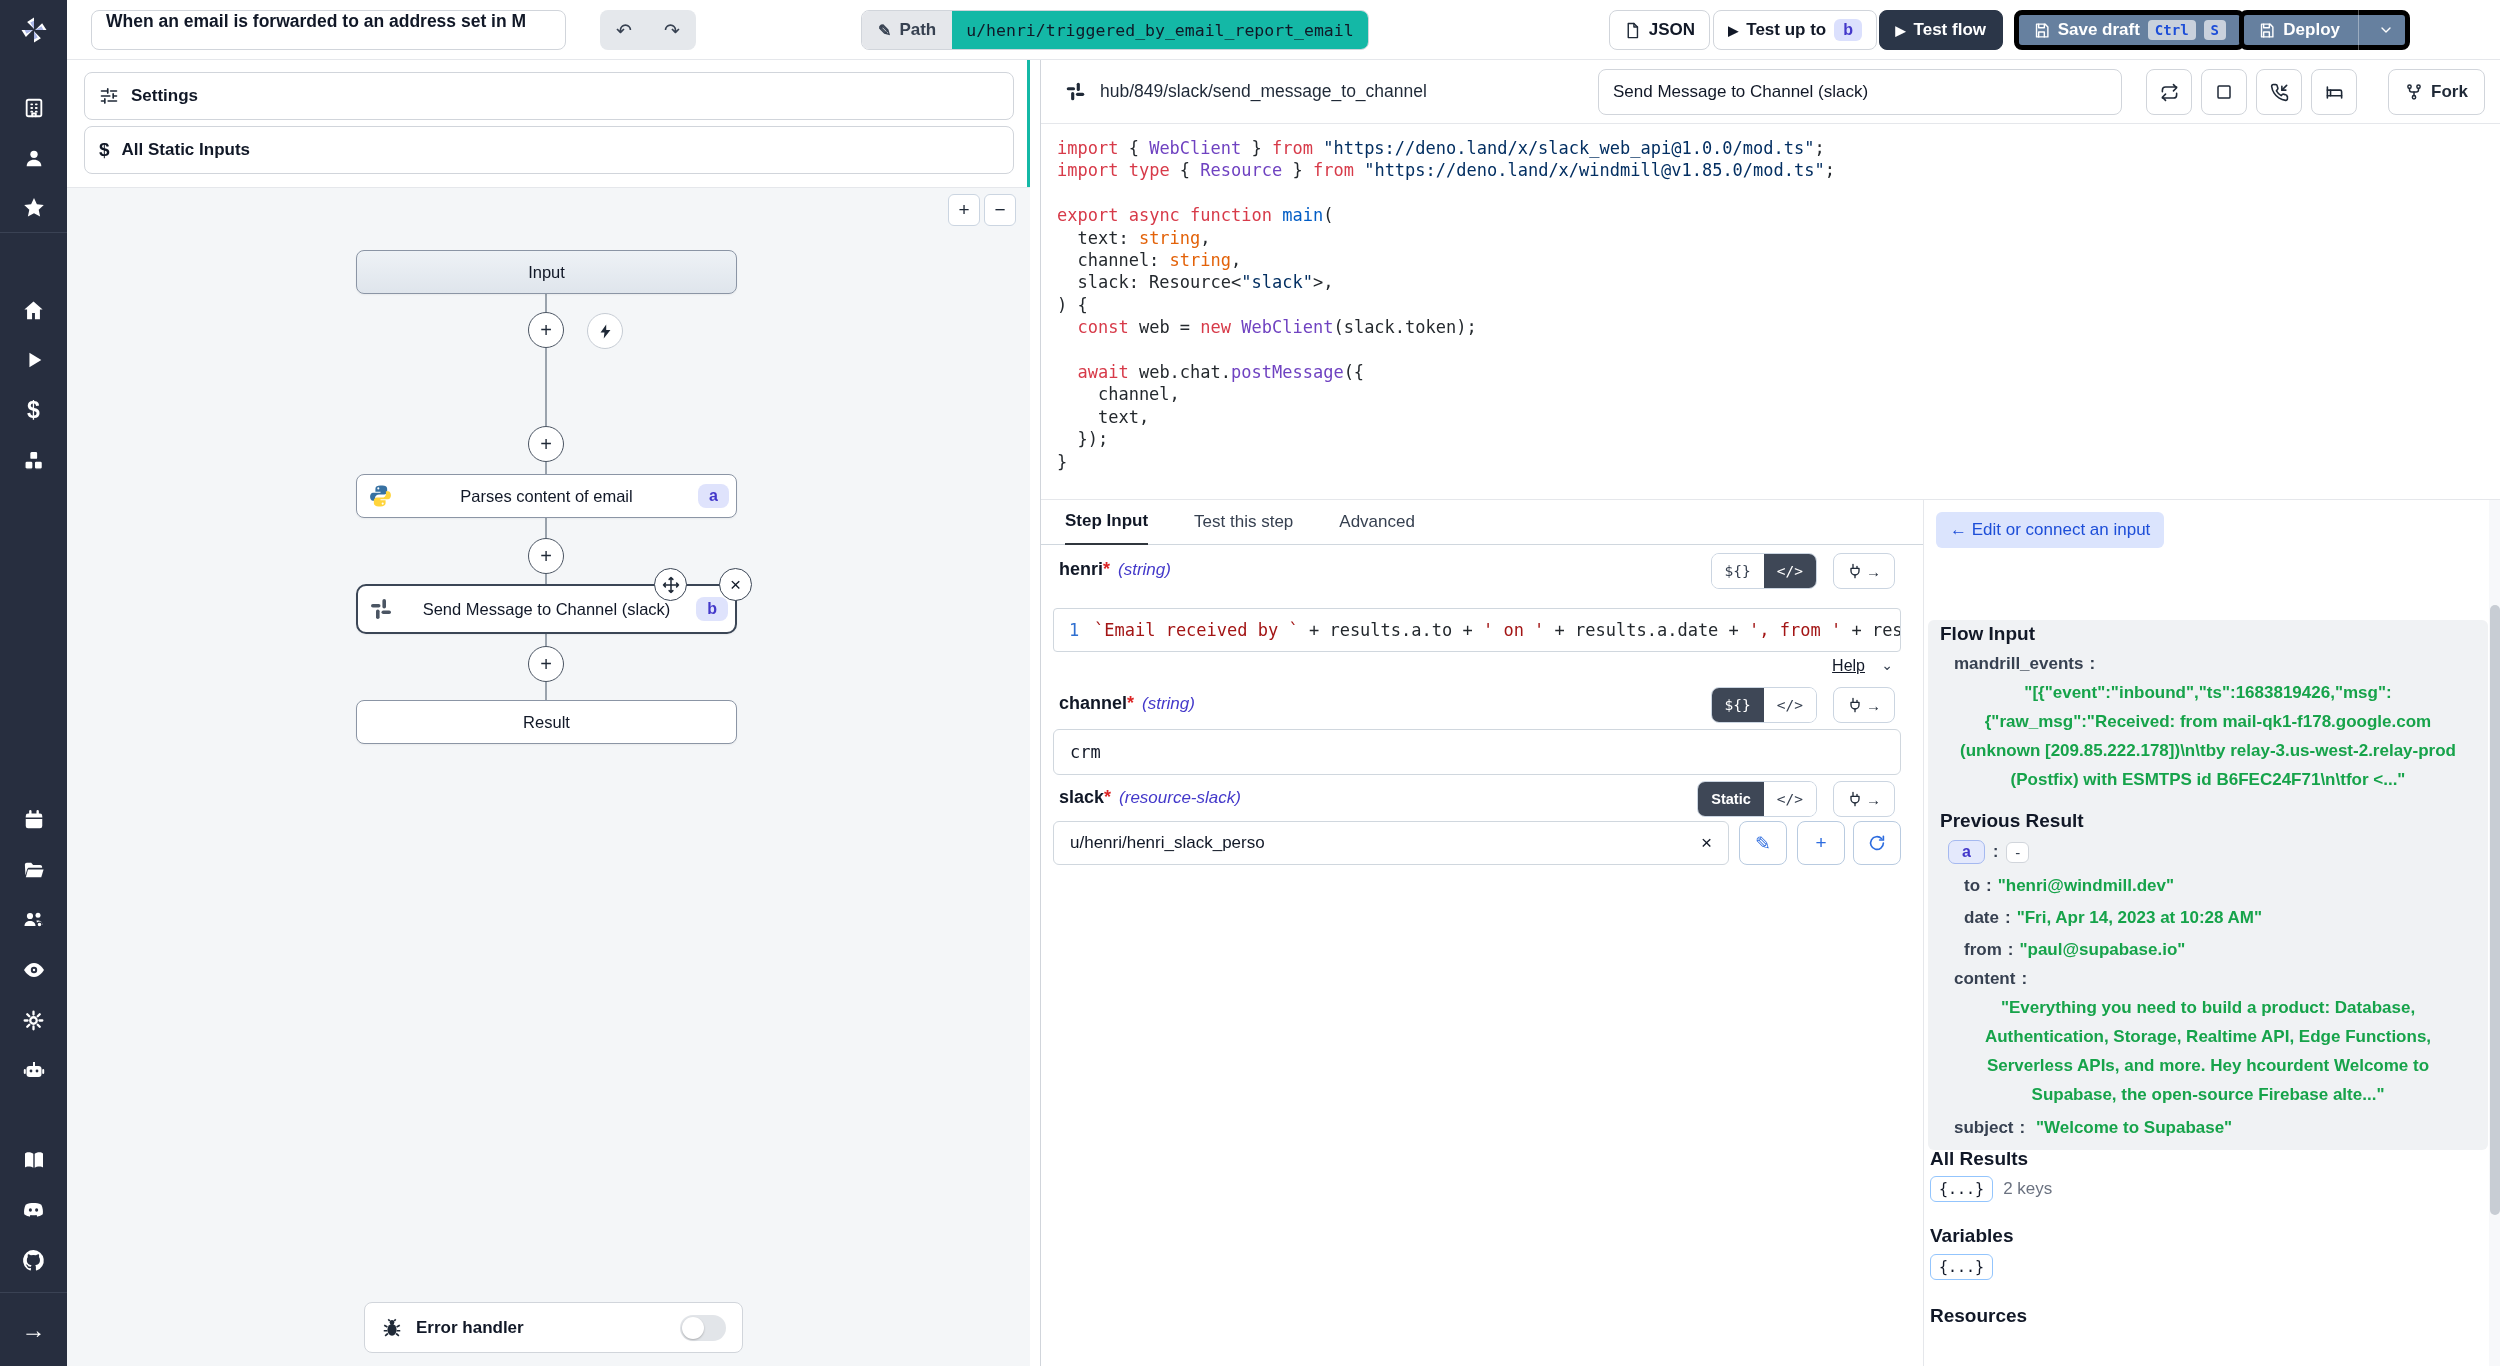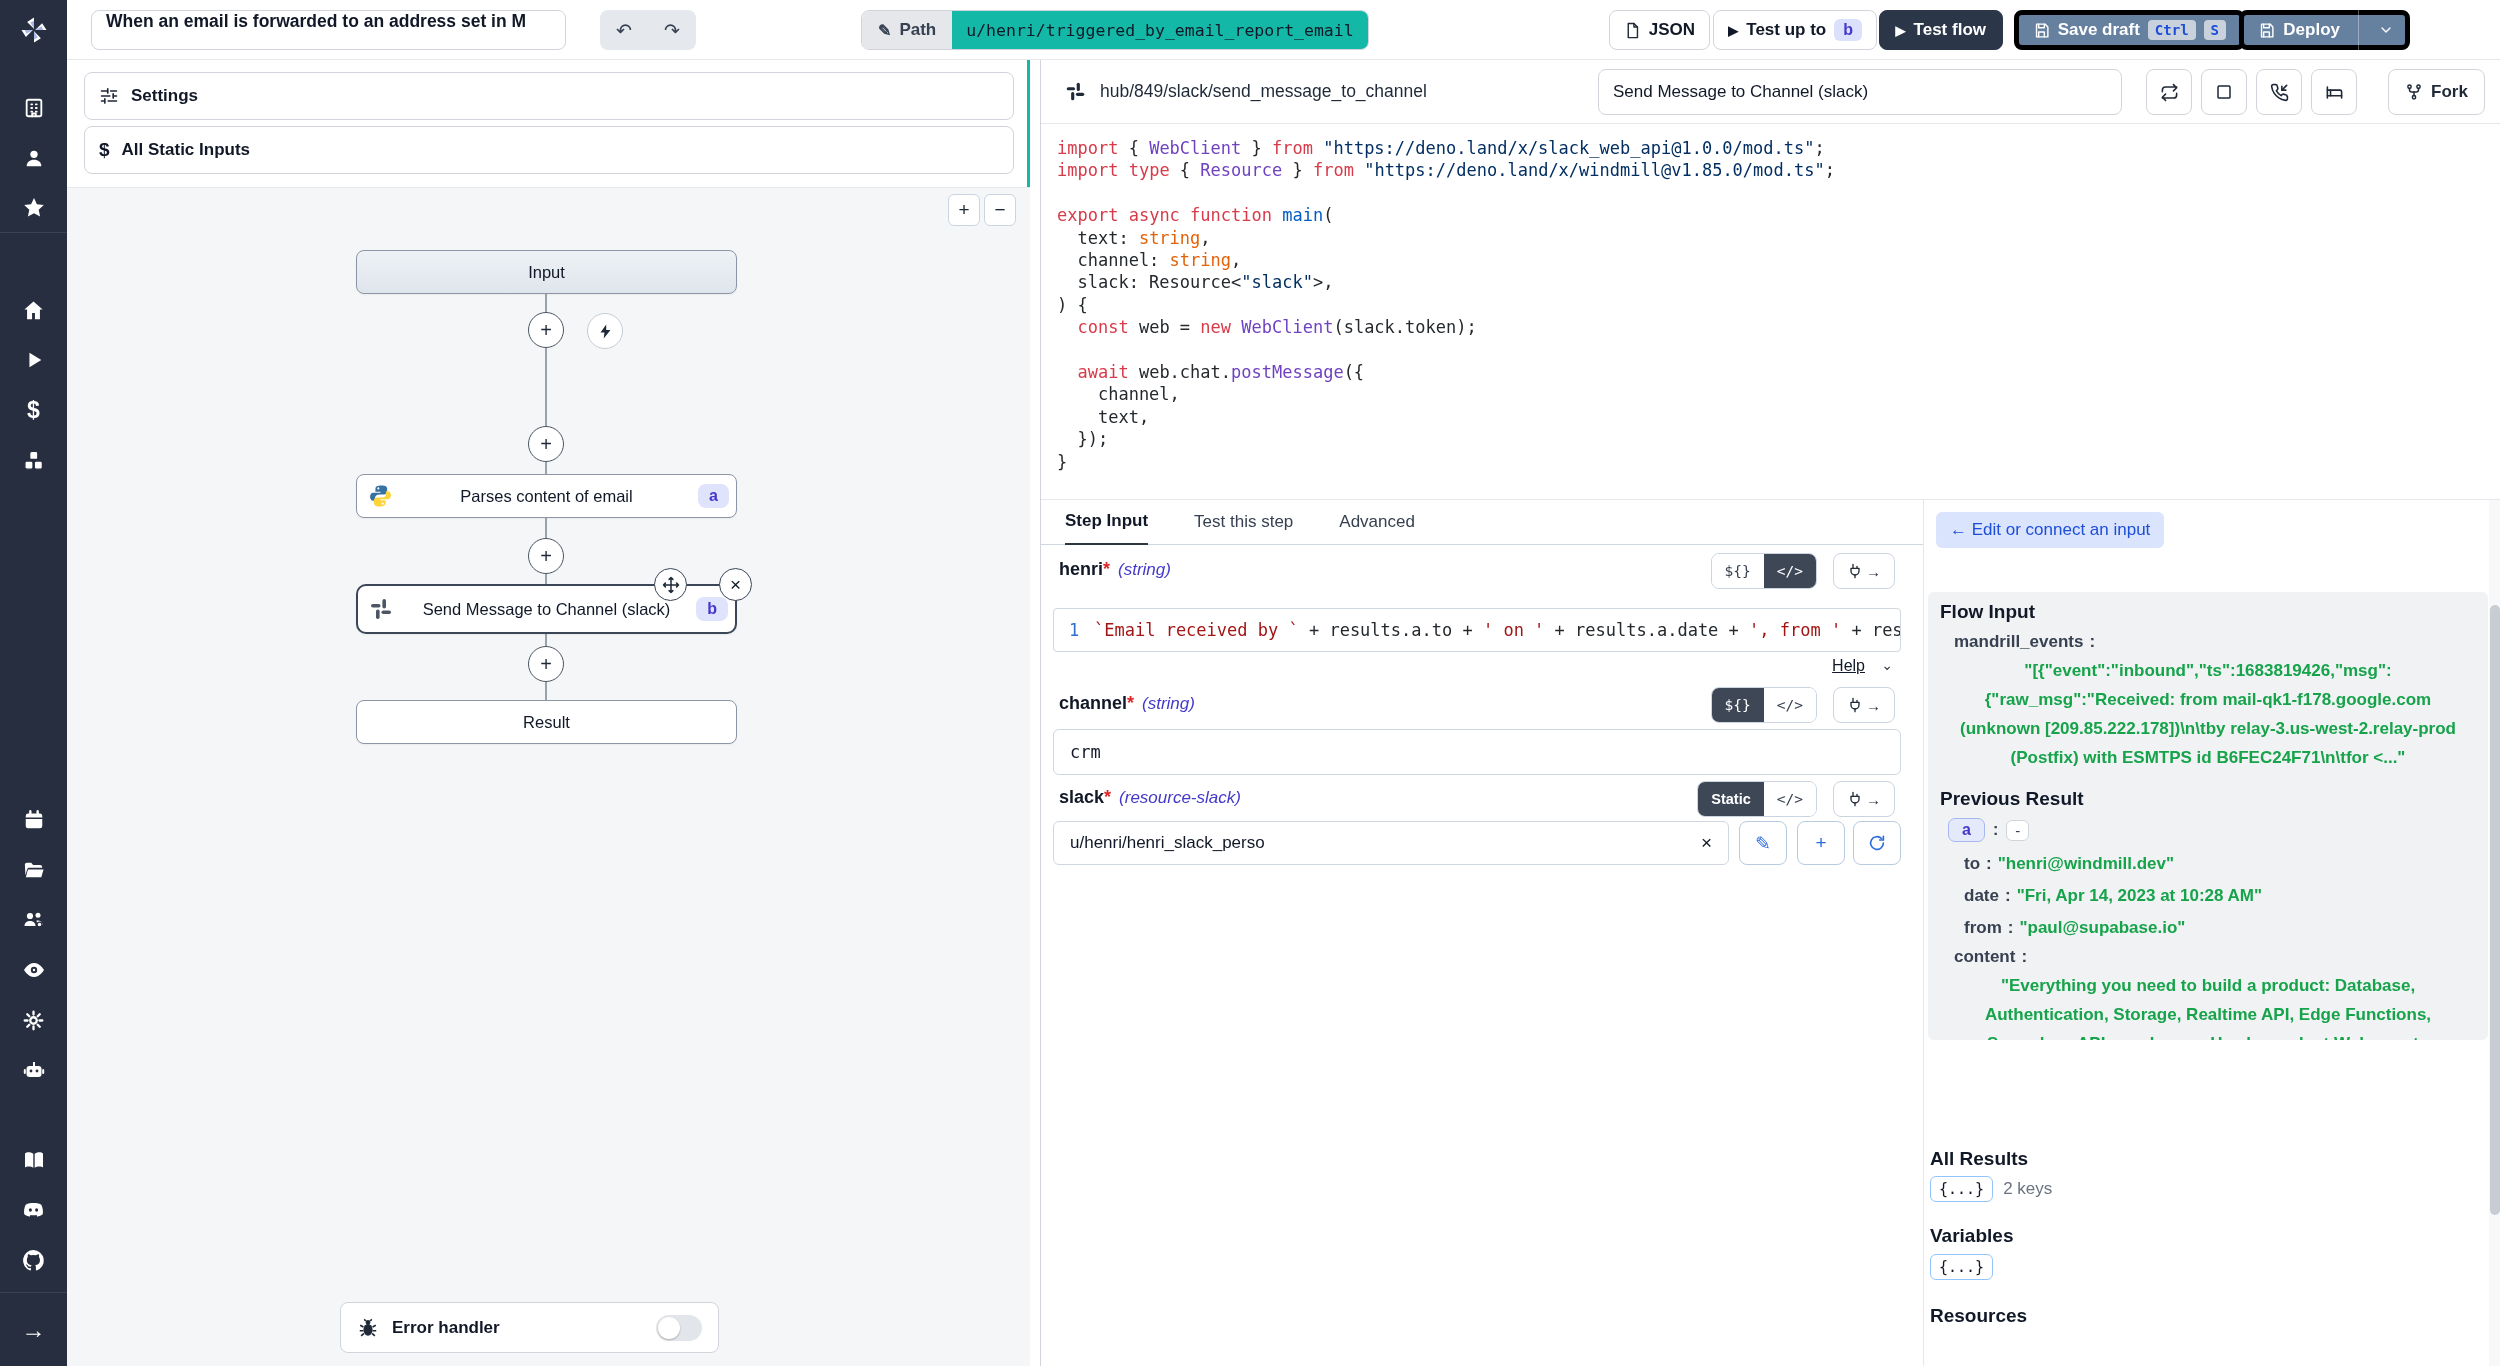--- a/index.html
+++ b/index.html
@@ -57,21 +57,21 @@
   .node-badge { position:absolute; right:7px; top:50%; transform:translateY(-50%); background:#dfe3fc; color:#4338ca;
     font-weight:700; font-size:16px; border-radius:8px; padding:3px 11px; }
   .node-lefticon { position:absolute; left:11px; top:50%; transform:translateY(-50%); display:flex; align-items:center; }
   .plus-circle { position:absolute; left:461px; width:36px; height:36px; border-radius:50%; background:#fff;
     border:1.5px solid #4b5563; color:#1f2937; font-size:20px; display:flex; align-items:center; justify-content:center; cursor:pointer; }
   #bolt-circle { position:absolute; left:520px; width:36px; height:36px; border-radius:50%; background:#fff;
     border:1px solid #c6ccd4; display:flex; align-items:center; justify-content:center; cursor:pointer; }
   #node-selected { border:2.5px solid #3b4656; border-radius:10px; height:50px; }
   .corner-circle { position:absolute; width:33px; height:33px; background:#fff; border:1.5px solid #3b4656;
     border-radius:50%; display:flex; align-items:center; justify-content:center; cursor:pointer; z-index:5; }
-  #error-handler { position:absolute; left:273px; top:1114px; width:379px; height:51px; background:#fff;
+  #error-handler { position:absolute; left:297px; top:1114px; width:379px; height:51px; background:#fff;
     border:1px solid #d1d5db; border-radius:8px; display:flex; align-items:center; gap:13px; padding:16px 16px; }
   #error-handler .lbl { font-size:17px; font-weight:700; color:#111827; }
   #toggle { margin-left:auto; width:46px; height:26px; background:#e2e5e9; border-radius:13px; position:relative; cursor:pointer; }
   #toggle .knob { position:absolute; left:2px; top:2px; width:22px; height:22px; background:#fff; border-radius:50%;
     box-shadow:0 1px 2px rgba(0,0,0,.25); }
 
   
   #editor-panel { position:absolute; left:1040px; top:60px; width:1460px; height:1306px; background:#fff;
     border-left:1px solid #d1d5db; }
   #ed-header { position:absolute; left:0; top:0; width:1460px; height:64px; border-bottom:1px solid #e5e7eb;
@@ -117,22 +117,22 @@
     display:flex; align-items:center; padding:0 16px; font-size:17px; color:#111827; }
   .sq-btn { position:absolute; width:48px; height:44px; border:1px solid #b9cbe0; border-radius:8px; background:#fff;
     color:#2d6cdf; font-size:19px; display:flex; align-items:center; justify-content:center; cursor:pointer; }
 
   
   #props { position:absolute; left:882px; top:440px; width:578px; height:866px; border-left:1px solid #e5e7eb; background:#fff; }
   #edit-connect { position:absolute; left:12px; top:12px; background:#dbe4fd; color:#1d4ed8; border-radius:6px;
     padding:8px 14px; font-size:17px; font-weight:500; cursor:pointer; }
   #search-prop { position:absolute; left:8px; top:56px; width:552px; height:40px; border:1px solid #d0d7de;
     border-radius:6px; padding:0 12px; font-size:17px; color:#9ca3af; display:flex; align-items:center; background:#fff; }
-  #obj-panel { position:absolute; left:4px; top:92px; width:560px; height:448px; background:#f0f2f4;
-    border-radius:6px; padding:9px 12px; overflow:hidden; }
+  #obj-panel { position:absolute; left:4px; top:120px; width:560px; height:530px; background:#f0f2f4;
+    border-radius:6px; padding:3px 12px; overflow:hidden; }
   .sec-title { font-size:19px; font-weight:700; color:#111827; }
   .kv { font-size:17px; margin-top:9px; margin-left:14px; }
   .kv .k { font-weight:600; color:#374151; }
   .kv .c { color:#374151; font-weight:700; margin:0 6px; }
   .gv { color:#16a34a; font-weight:600; }
   .green-block { color:#16a34a; font-weight:600; font-size:17px; line-height:29px; text-align:center;
     margin:4px 6px 0 6px; word-break:break-word; }
   .mini-chip { display:inline-flex; align-items:center; justify-content:center; border:1.5px solid #a5b9f0;
     background:#e4e9fc; color:#4338ca; font-weight:700; font-size:16px; border-radius:7px; padding:2px 13px; cursor:pointer; }
   .dash-chip { display:inline-flex; align-items:center; justify-content:center; border:1px solid #d1d5db;

